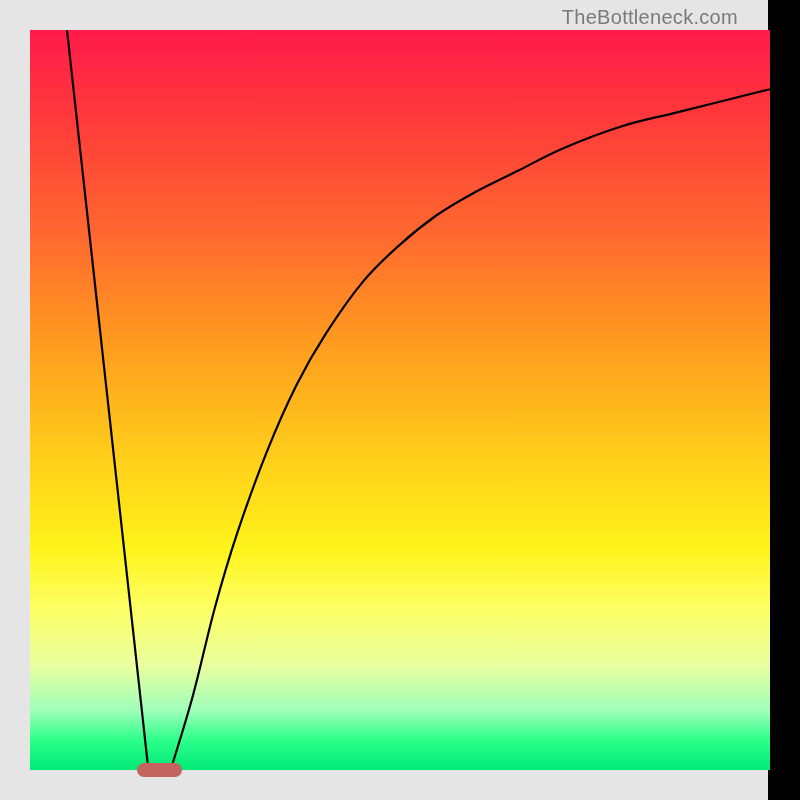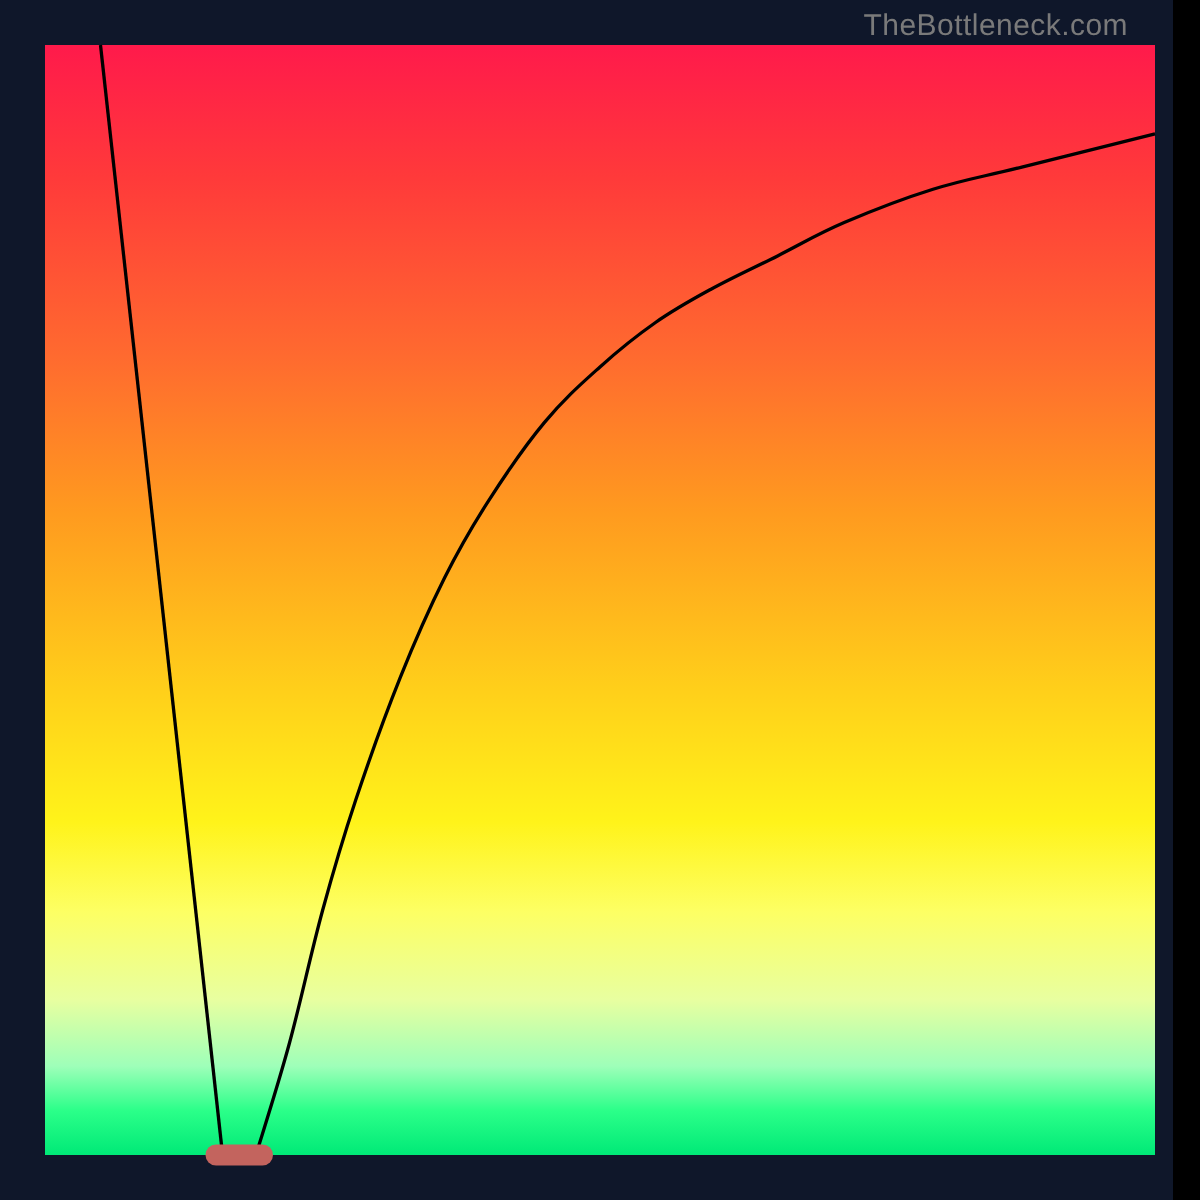--- a/index.html
+++ b/index.html
@@ -8,22 +8,21 @@
     width: 800px;
     height: 800px;
     overflow: hidden;
     background: #000;
     font-family: Arial, Helvetica, sans-serif;
   }
   .frame {
     position: relative;
     width: 768px;
     height: 800px;
-    background: #0f172a;
-    padding-left: 14px;
+    background: #e5e5e5;
   }
   .plot-area {
     position: absolute;
     left: 30px;
     top: 30px;
     width: 740px;
     height: 740px;
     background: linear-gradient(
       to bottom,
       #ff1a4b 0%,

